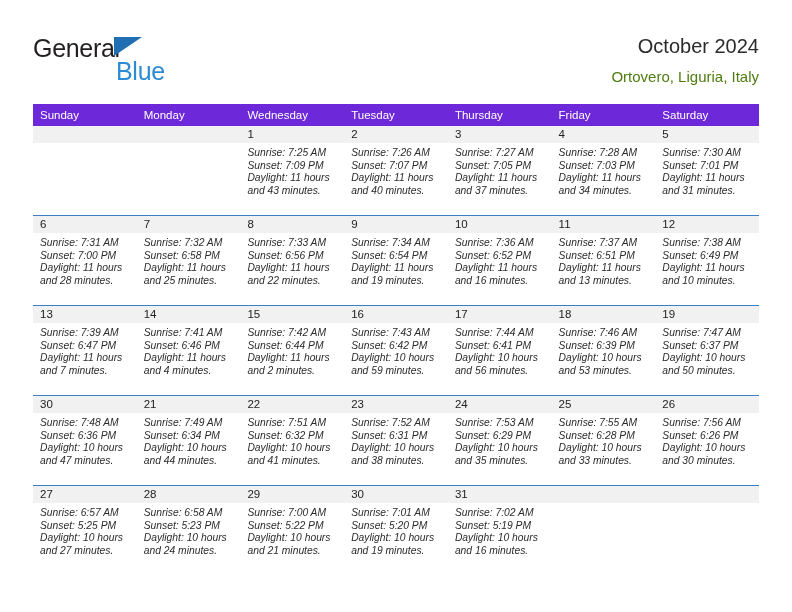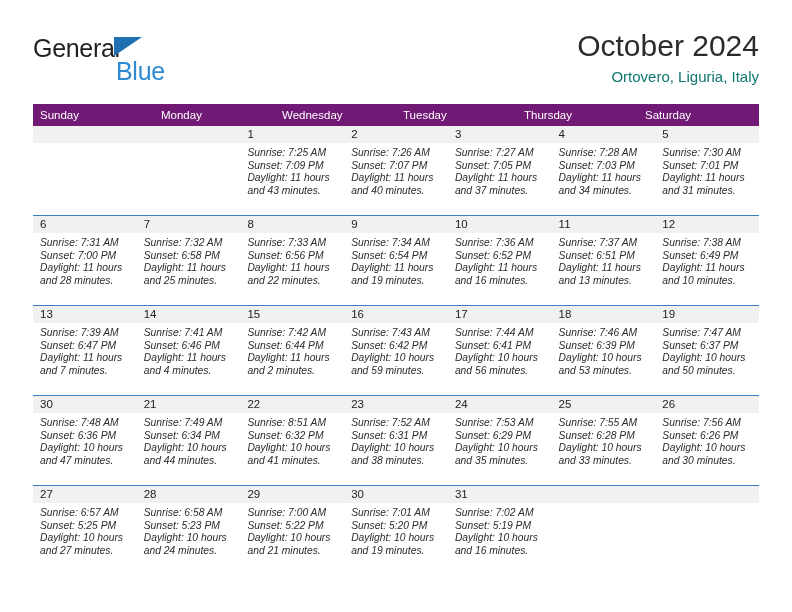--- a/index.html
+++ b/index.html
@@ -67,46 +67,46 @@
     margin-left: 25px;
   }
 
   .title-block {
     position: absolute;
     right: 0;
     top: 0;
     text-align: right;
   }
   .cal-title {
-    font-size: 30px;
+    font-size: 20px;
     color: #2b2b2b;
     font-weight: normal;
     line-height: 32px;
     white-space: nowrap;
   }
   .cal-subtitle {
     margin-top: 6px;
     font-size: 15px;
-    color: #0f766e;
+    color: #4d7c0f;
     line-height: 18px;
     white-space: nowrap;
   }
 
   
   .calendar {
     position: absolute;
     left: 33px;
     top: 104px;
     width: 726px;
   }
 
   .weekdays {
     display: flex;
     width: 100%;
-    background: #701a75;
+    background: #6d28d9;
     height: 22px;
   }
   .weekday {
     flex: 1 1 0;
     color: #ffffff;
     font-size: 11.5px;
     line-height: 22px;
     padding-left: 7px;
     box-sizing: border-box;
     white-space: nowrap;
@@ -179,20 +179,21 @@
   </div>
 
   <div class="calendar">
 
     <div class="weekdays">
       <div class="weekday">Sunday</div>
       <div class="weekday">Monday</div>
       <div class="weekday">Wednesday</div>
       <div class="weekday">Tuesday</div>
       <div class="weekday">Thursday</div>
+      <div class="weekday">Friday</div>
       <div class="weekday">Saturday</div>
     </div>
 
     <div id="weeks-container">
         <div class="week first">
           <div class="daycell empty">
             <div class="daynum"></div>
             <div class="info"></div>
           </div>
           <div class="daycell empty">
@@ -390,21 +391,21 @@
             <div class="info">
               <div>Sunrise: 7:49 AM</div>
               <div>Sunset: 6:34 PM</div>
               <div>Daylight: 10 hours</div>
               <div>and 44 minutes.</div>
             </div>
           </div>
           <div class="daycell">
             <div class="daynum">22</div>
             <div class="info">
-              <div>Sunrise: 8:51 AM</div>
+              <div>Sunrise: 7:51 AM</div>
               <div>Sunset: 6:32 PM</div>
               <div>Daylight: 10 hours</div>
               <div>and 41 minutes.</div>
             </div>
           </div>
           <div class="daycell">
             <div class="daynum">23</div>
             <div class="info">
               <div>Sunrise: 7:52 AM</div>
               <div>Sunset: 6:31 PM</div>

